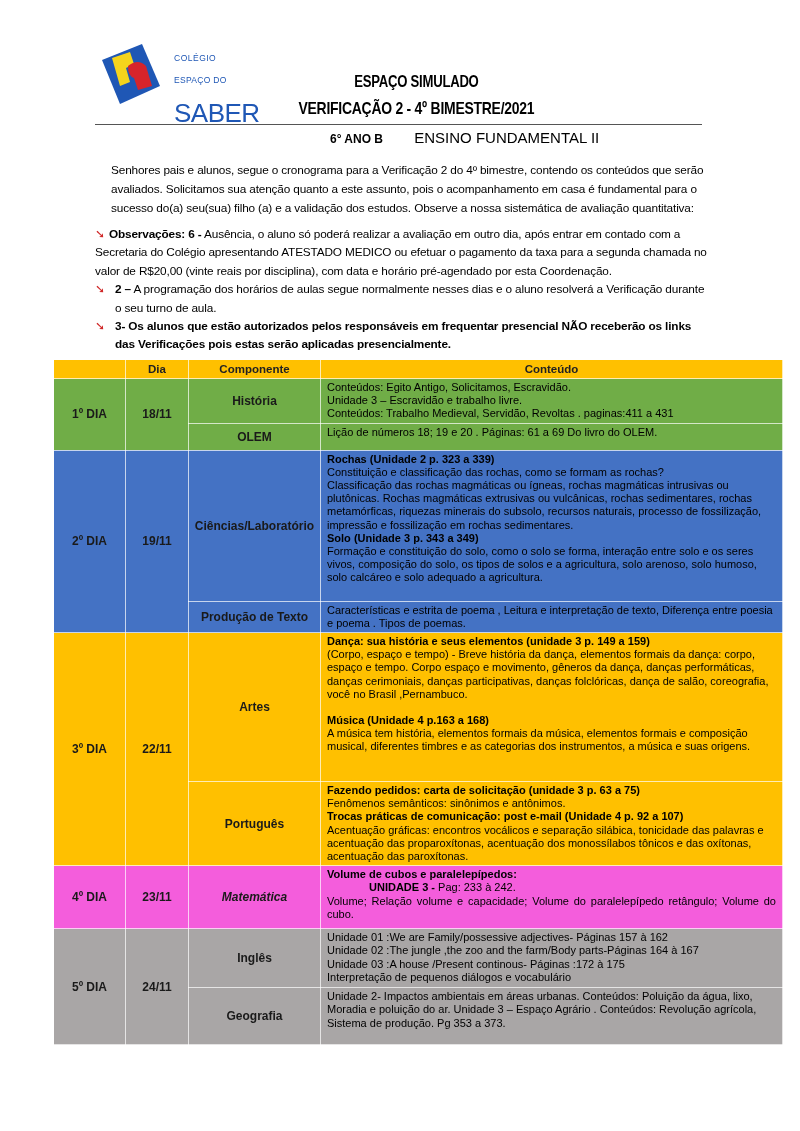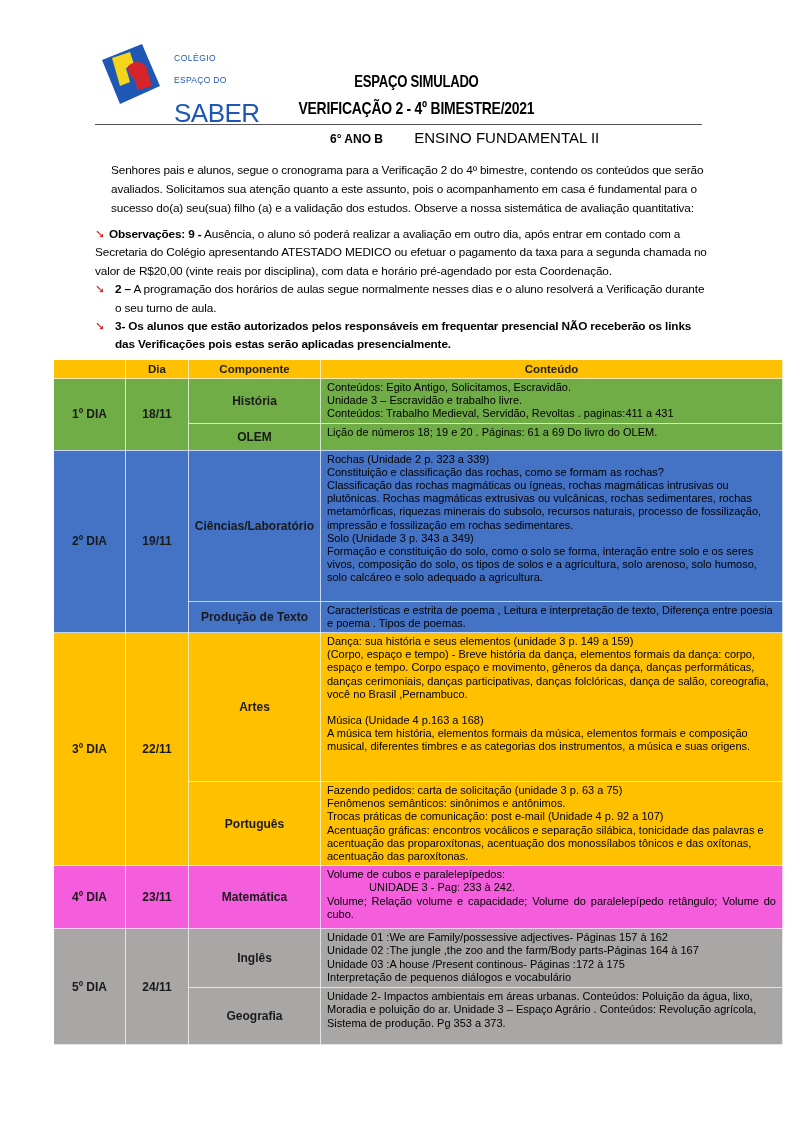--- a/index.html
+++ b/index.html
@@ -26,21 +26,21 @@
   .arrow { position: absolute; left: 0; top: 0; color: #d02828; font-size: 12px; }
   .flush .arrow { position: static; margin-right: 4px; }
 
   table.sched { position: absolute; left: 53px; top: 359px; width: 730px; border-collapse: collapse; table-layout: fixed; }
   table.sched td, table.sched th { border: 1px solid rgba(255,255,255,0.7); vertical-align: middle; padding: 0; }
   table.sched th { background: #ffc000; font-size: 11.5px; font-weight: bold; height: 18px; text-align: center; color: #222; }
   .c-day { width: 71px; text-align: center; font-weight: bold; font-size: 12px; }
   .c-date { width: 62px; text-align: center; font-weight: bold; font-size: 12px; }
   .c-comp { width: 131px; text-align: center; font-weight: bold; font-size: 12px; }
   .c-cont { text-align: left; vertical-align: top !important; padding: 2px 6px 2px 6px !important; font-size: 11px; line-height: 13.2px; font-family: "Liberation Sans", sans-serif; }
-  .c-cont b { font-weight: normal; }
+  .c-cont b { font-weight: bold; }
 
   .green td { background: #70ad47; }
   .blue td { background: #4472c4; }
   .yellow td { background: #ffc000; }
   .pink td { background: #f45ddc; }
   .gray td { background: #a9a6a6; }
 
   .dayname { color: #1a1a1a; }
   .indent { padding-left: 42px; }
   .gap { height: 13px; }
@@ -67,21 +67,21 @@
 <div class="rule"></div>
 <div class="subhead">
   <span class="grade">6° ANO B</span>
   <span class="level">ENSINO FUNDAMENTAL II</span>
 </div>
 
 <div class="intro">Senhores pais e alunos, segue o cronograma para a Verificação 2 do 4º bimestre, contendo os conteúdos que serão avaliados. Solicitamos sua atenção quanto a este assunto, pois o acompanhamento em casa é fundamental para o sucesso do(a) seu(sua) filho (a) e a validação dos estudos. Observe a nossa sistemática de avaliação quantitativa:</div>
 
 <div class="bullets">
   <div class="bullet flush">
-    <span class="arrow">➘</span><b>Observações: 9 -</b><span> Ausência, o aluno só poderá realizar a avaliação em outro dia, após entrar em contado com a Secretaria do Colégio apresentando ATESTADO MEDICO ou efetuar o pagamento da taxa para a segunda chamada no valor de R$20,00 (vinte reais por disciplina), com data e horário pré-agendado por esta Coordenação.</span>
+    <span class="arrow">➘</span><b>Observações: 6 -</b><span> Ausência, o aluno só poderá realizar a avaliação em outro dia, após entrar em contado com a Secretaria do Colégio apresentando ATESTADO MEDICO ou efetuar o pagamento da taxa para a segunda chamada no valor de R$20,00 (vinte reais por disciplina), com data e horário pré-agendado por esta Coordenação.</span>
   </div>
   <div class="bullet">
     <span class="arrow">➘</span><b>2 –</b><span> A programação dos horários de aulas segue normalmente nesses dias e o aluno resolverá a Verificação durante o seu turno de aula.</span>
   </div>
   <div class="bullet">
     <span class="arrow">➘</span><b>3- Os alunos que estão autorizados pelos responsáveis em frequentar presencial NÃO receberão os links das Verificações pois estas serão aplicadas presencialmente.</b><span></span>
   </div>
 </div>
 
 <table class="sched">
@@ -145,21 +145,21 @@
         <td class="c-cont">
           <div><b>Fazendo pedidos: carta de solicitação (unidade 3 p. 63 a 75)</b></div>
           <div><span>Fenômenos semânticos:  sinônimos  e antônimos.</span></div>
           <div><b>Trocas práticas de comunicação: post e-mail (Unidade 4 p. 92 a 107)</b></div>
           <div><span>Acentuação gráficas:  encontros vocálicos  e separação silábica, tonicidade das palavras  e acentuação das proparoxítonas,  acentuação dos monossílabos tônicos e das oxítonas,  acentuação das paroxítonas.</span></div>
         </td>
       </tr>
       <tr class="pink">
         <td class="c-day dayname" rowspan="1">4º DIA</td>
         <td class="c-date dayname" rowspan="1">23/11</td>
-        <td class="c-comp dayname" style="height: 62px;">Matemática</td>
+        <td class="c-comp dayname" style="height: 62px; font-style: italic;">Matemática</td>
         <td class="c-cont">
           <div><b>Volume de cubos e paralelepípedos:</b></div>
           <div class="indent"><b>UNIDADE 3 - </b><span> Pag: 233 à 242.</span></div>
           <div class="j"><span>Volume;  Relação  volume  e  capacidade;  Volume  do  paralelepípedo   retângulo; Volume do cubo.</span></div>
         </td>
       </tr>
       <tr class="gray">
         <td class="c-day dayname" rowspan="2">5º DIA</td>
         <td class="c-date dayname" rowspan="2">24/11</td>
         <td class="c-comp dayname" style="height: 58px;">Inglês</td>

